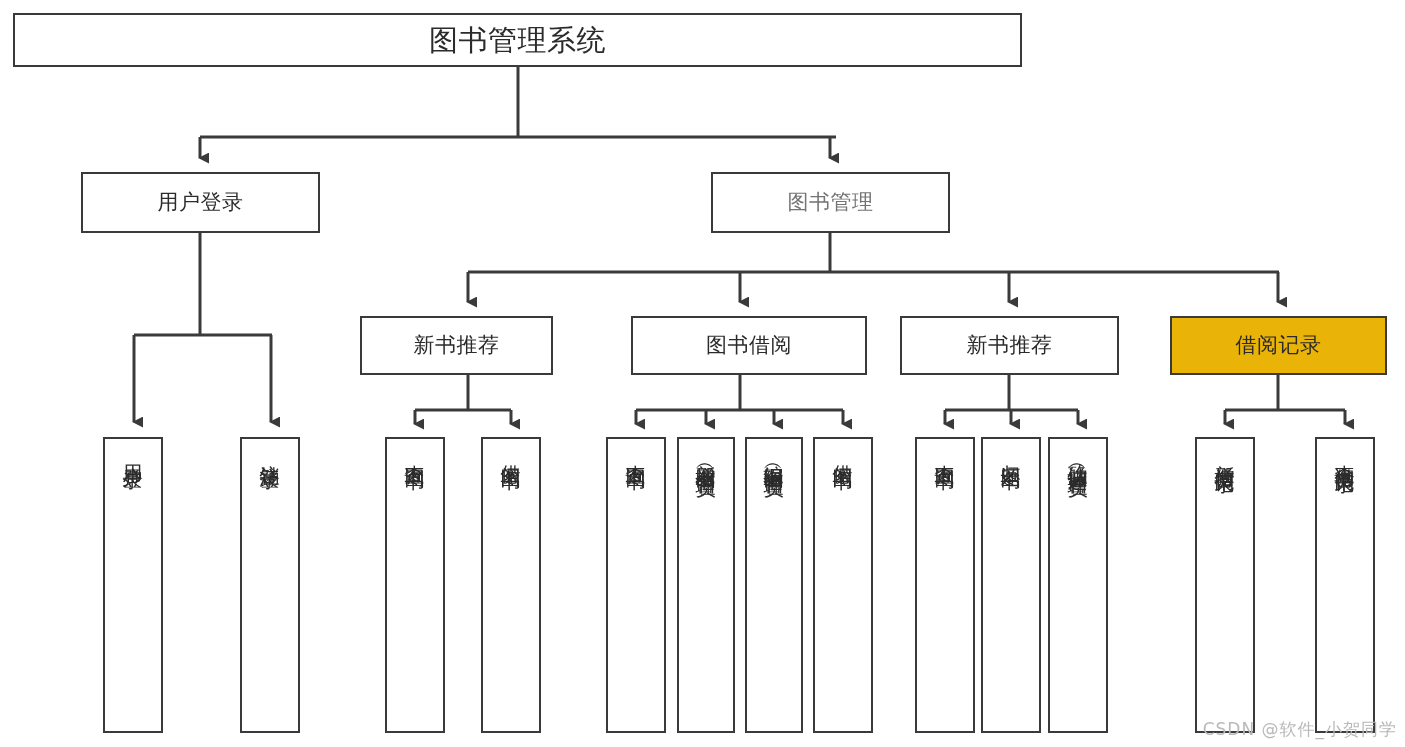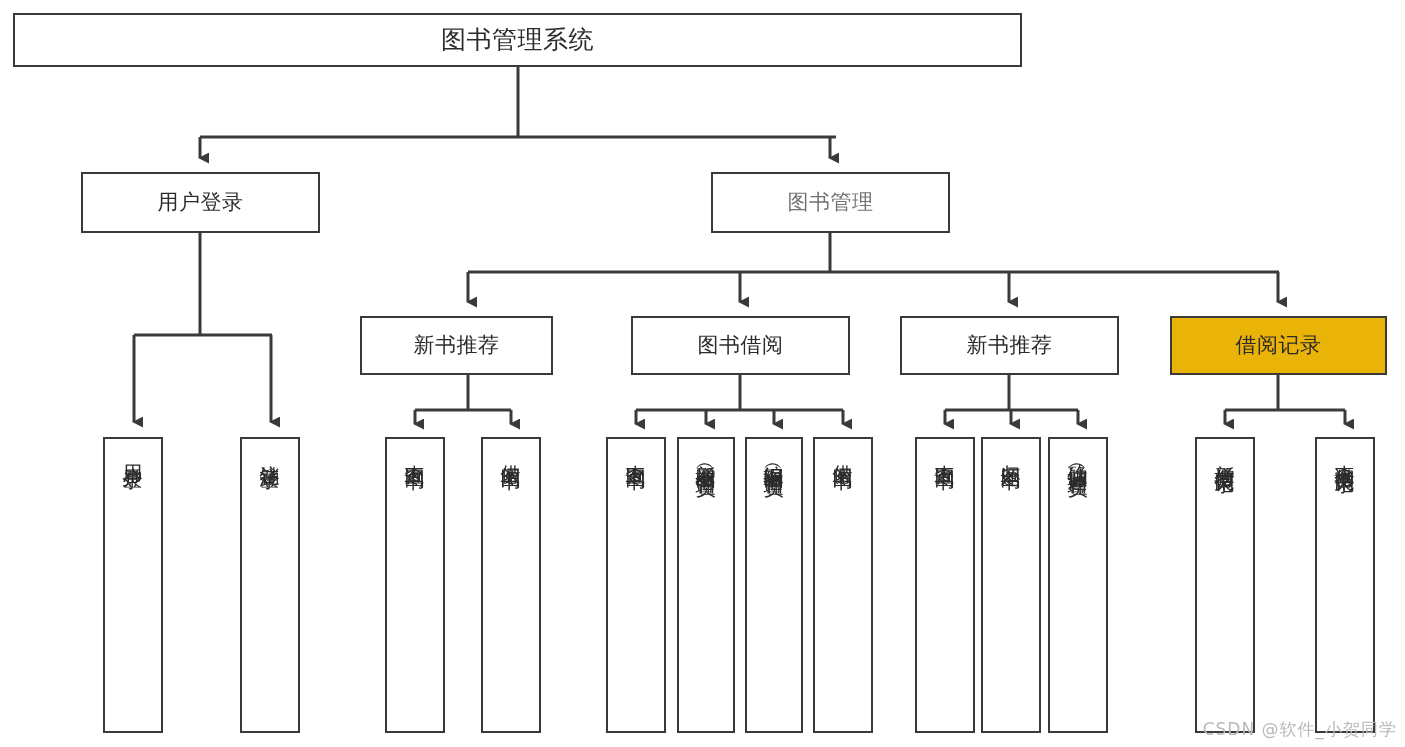--- a/index.html
+++ b/index.html
@@ -40,21 +40,21 @@
     display: block;
     text-align: center;
     line-height: 1.18;
     white-space: pre-line;
   }
   .node.h .label {
     font-size: 21px;
     letter-spacing: 0.5px;
   }
   .node.root .label {
-    font-size: 25px;
+    font-size: 29px;
     letter-spacing: 0.5px;
     text-align: right;
   }
   
   .node.v {
     align-items: flex-start;
     justify-content: center;
     padding-top: 10px;
   }
   .node.v .label {
@@ -139,21 +139,21 @@
   <div class="node h" style="left: 81px; top: 172px; width: 239px; height: 61px; border-color: rgb(58, 58, 58); background: rgb(255, 255, 255); color: rgb(43, 43, 43);">
     <span class="label">用户登录</span>
   </div>
   <div class="node h" style="left: 711px; top: 172px; width: 239px; height: 61px; border-color: rgb(58, 58, 58); background: rgb(255, 255, 255); color: #737373;">
     <span class="label">图书管理</span>
   </div>
 
   <div class="node h" style="left: 360px; top: 316px; width: 193px; height: 59px; border-color: rgb(58, 58, 58); background: rgb(255, 255, 255); color: rgb(43, 43, 43);">
     <span class="label">新书推荐</span>
   </div>
-  <div class="node h" style="left: 631px; top: 316px; width: 219px; height: 59px; border-color: rgb(58, 58, 58); background: rgb(255, 255, 255); color: rgb(43, 43, 43);">
+  <div class="node h" style="left: 631px; top: 316px; width: 236px; height: 59px; border-color: rgb(58, 58, 58); background: rgb(255, 255, 255); color: rgb(43, 43, 43);">
     <span class="label">图书借阅</span>
   </div>
   <div class="node h" style="left: 900px; top: 316px; width: 219px; height: 59px; border-color: rgb(58, 58, 58); background: rgb(255, 255, 255); color: rgb(43, 43, 43);">
     <span class="label">新书推荐</span>
   </div>
   <div class="node h" style="left: 1170px; top: 316px; width: 217px; height: 59px; border-color: rgb(58, 58, 58); background: #eab308; color: rgb(43, 43, 43);">
     <span class="label">借阅记录</span>
   </div>
 
   <div class="node v" style="left: 103px; top: 437px; width: 60px; height: 296px; border-color: rgb(58, 58, 58); background: rgb(255, 255, 255); color: rgb(43, 43, 43);">

